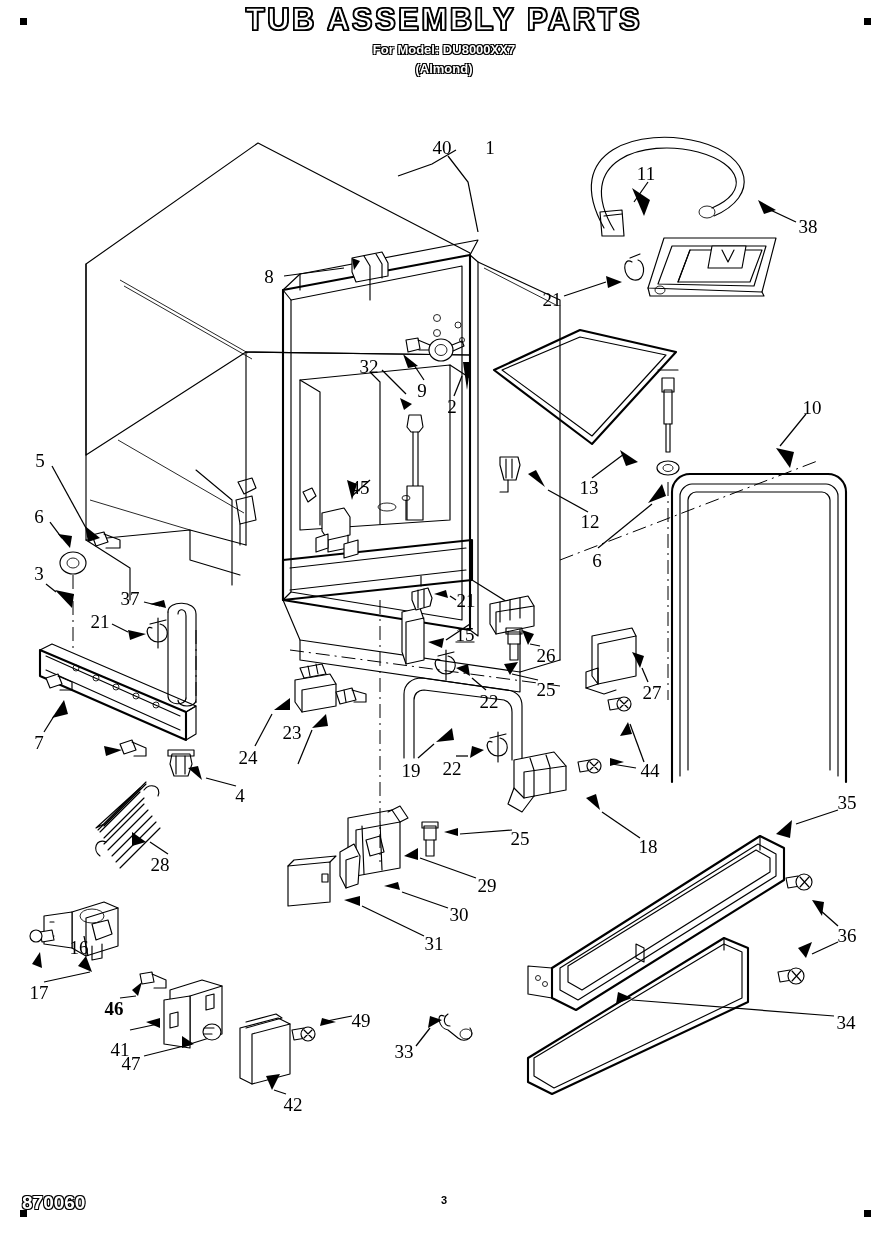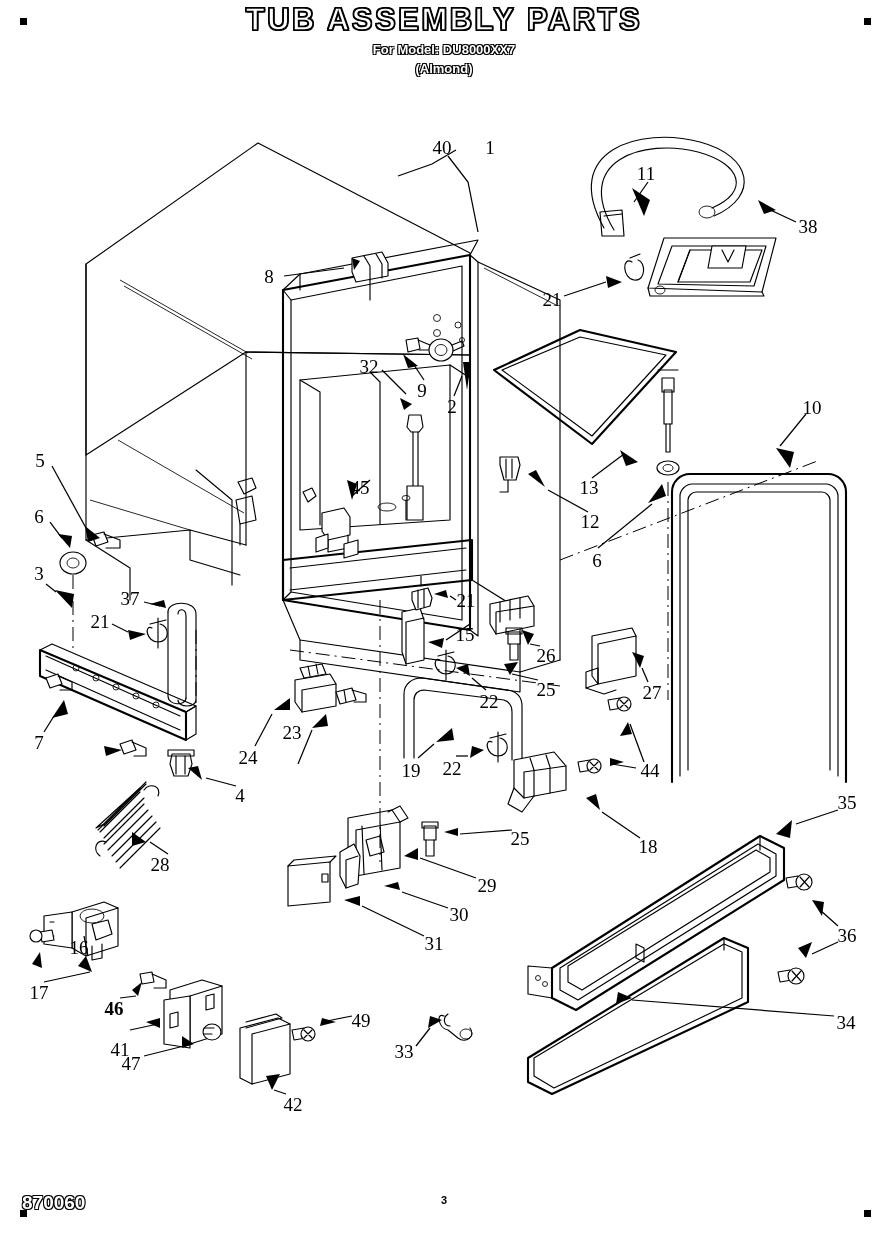--- a/index.html
+++ b/index.html
@@ -556,21 +556,21 @@
       <div class="callout" style="left: 40px; top: 460px;">5</div>
       <div class="callout" style="left: 39px; top: 516px;">6</div>
       <div class="callout" style="left: 39px; top: 742px;">7</div>
       <div class="callout" style="left: 269px; top: 276px;">8</div>
       <div class="callout" style="left: 422px; top: 390px;">9</div>
       <div class="callout" style="left: 812px; top: 407px;">10</div>
       <div class="callout" style="left: 646px; top: 173px;">11</div>
       <div class="callout" style="left: 590px; top: 521px;">12</div>
       <div class="callout" style="left: 589px; top: 487px;">13</div>
       <div class="callout" style="left: 597px; top: 560px;">6</div>
-      <div class="callout" style="left: 465px; top: 634px;">15</div>
+      <div class="callout" style="left: 465px; top: 634px; text-decoration: underline;">15</div>
       <div class="callout" style="left: 79px; top: 947px;">16</div>
       <div class="callout" style="left: 39px; top: 992px;">17</div>
       <div class="callout" style="left: 648px; top: 846px;">18</div>
       <div class="callout" style="left: 411px; top: 770px;">19</div>
       <div class="callout" style="left: 100px; top: 621px;">21</div>
       <div class="callout" style="left: 489px; top: 701px;">22</div>
       <div class="callout" style="left: 452px; top: 768px;">22</div>
       <div class="callout" style="left: 292px; top: 732px;">23</div>
       <div class="callout" style="left: 248px; top: 757px;">24</div>
       <div class="callout" style="left: 546px; top: 689px;">25</div>

